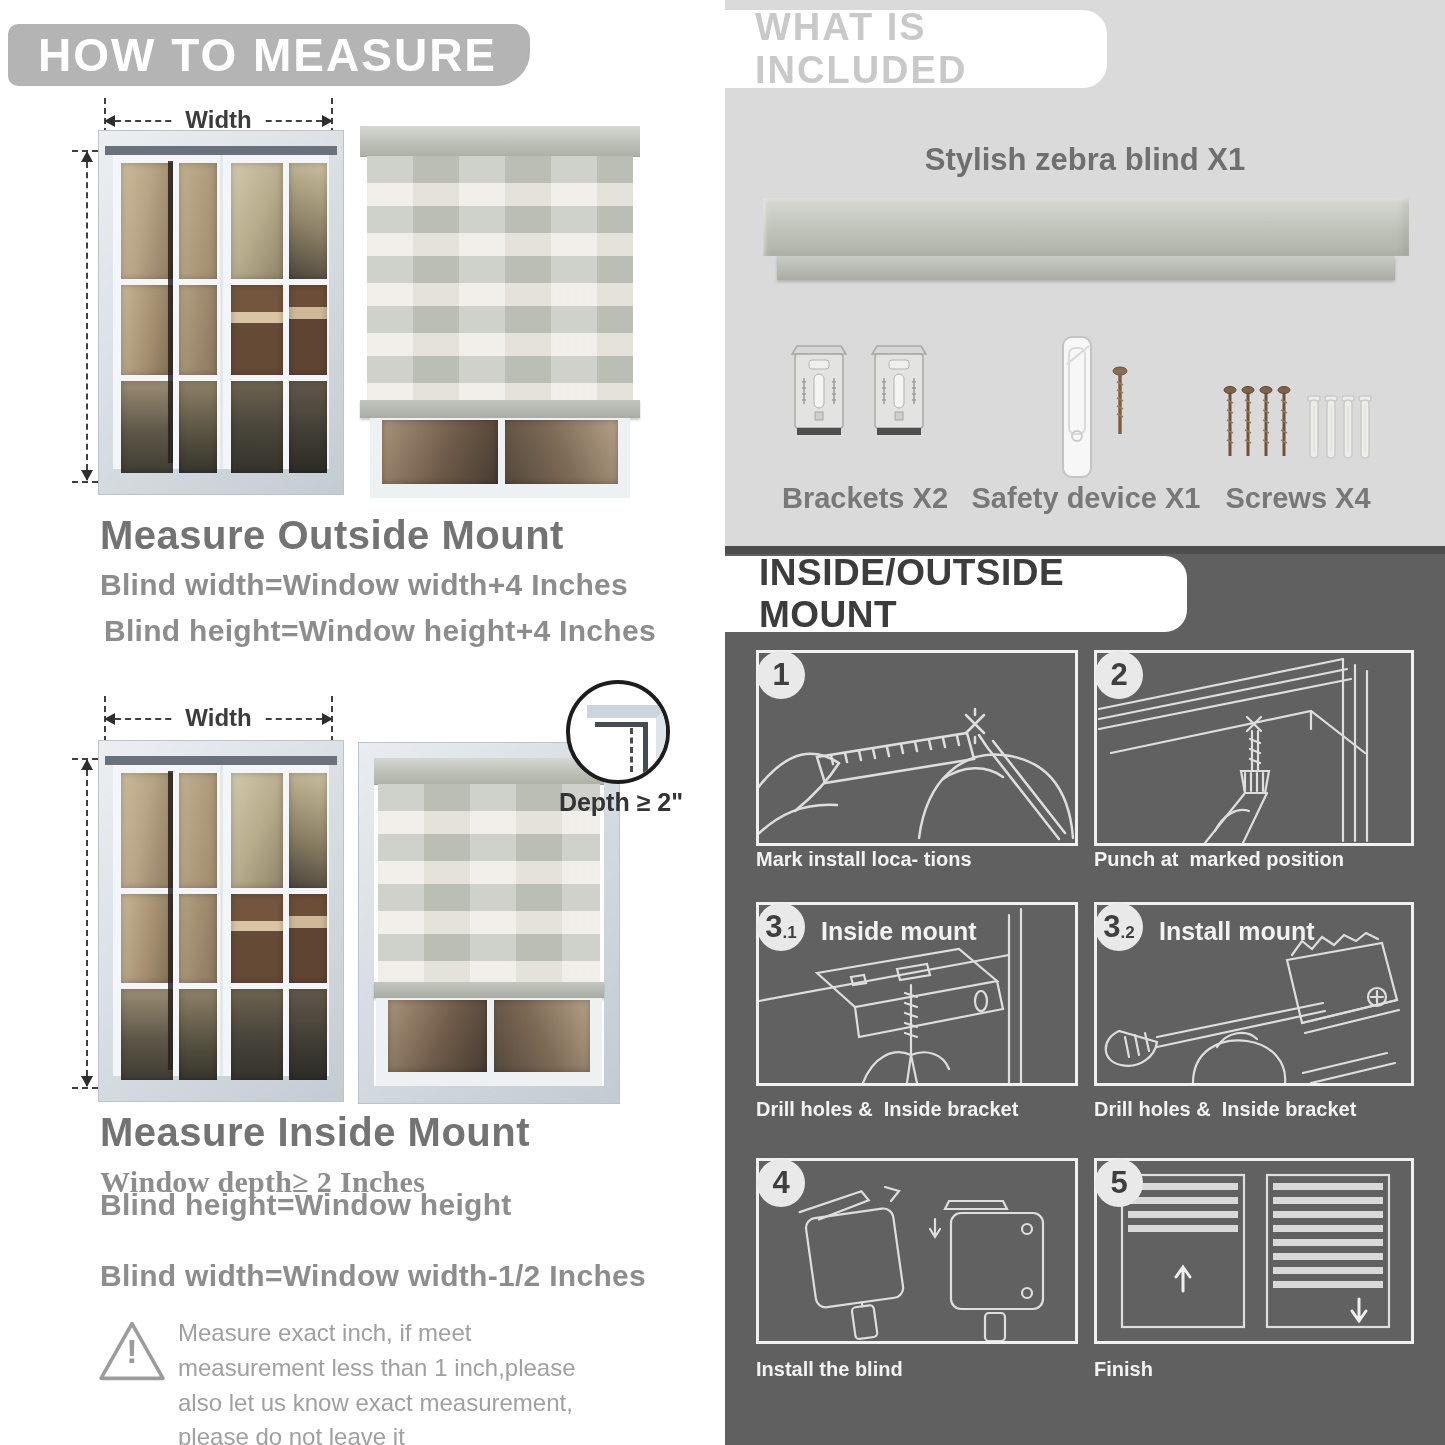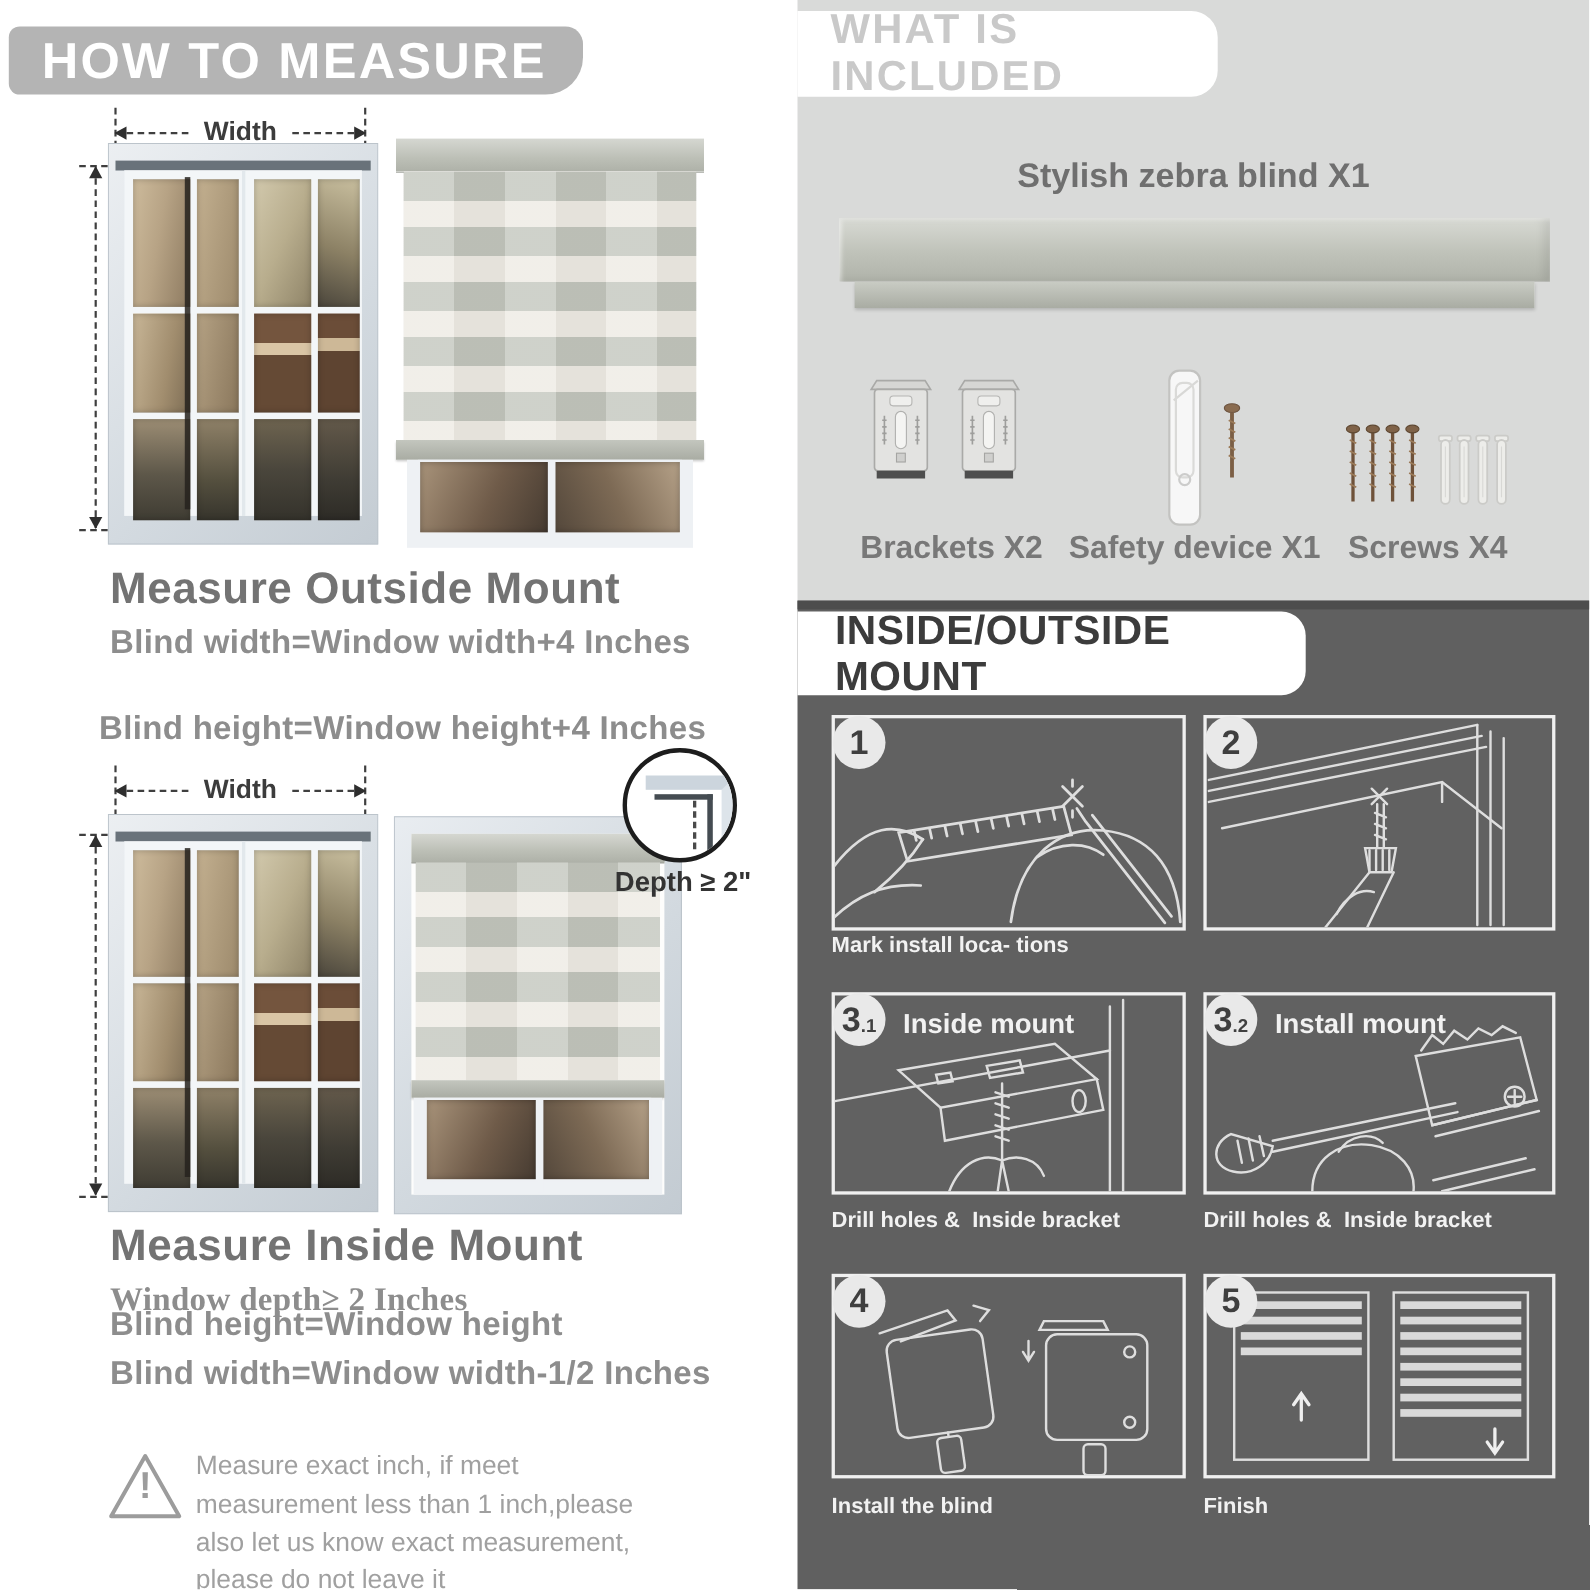--- a/index.html
+++ b/index.html
@@ -175,21 +175,21 @@
       <div class="mini-inner">
         <div class="mw-pane mwL"></div>
         <div class="mw-pane mwR"></div>
       </div>
       <div class="mw-grill" style="left:50%;"></div>
     </div>
   </div>
 
   <div class="abs sec-heading" style="left:100px;top:513px;">Measure Outside Mount</div>
   <div class="abs sec-line" style="left:100px;top:568px;">Blind width=Window width+4 Inches</div>
-  <div class="abs sec-line" style="left:90px;top:614px;margin-top:32px;">Blind height=Window height+4 Inches</div>
+  <div class="abs sec-line" style="left:104px;top:614px;">Blind height=Window height+4 Inches</div>
 
   <div class="abs v-guide" style="left:104px;top:696px;"></div>
   <div class="abs v-guide" style="left:331px;top:696px;"></div>
   <div class="abs w-arrow" style="left:105px;top:718px;width:227px;">
     <span class="ah-l"></span>
     <span class="ah-r"></span>
     <span class="lbl">Width</span>
   </div>
 
   <div class="abs h-guide" style="left:72px;top:758px;"></div>
@@ -240,21 +240,21 @@
 
   <div class="abs mag" style="left:566px;top:680px;width:96px;height:96px;">
     <div class="corner-light"></div>
     <div class="corner-dark"></div>
     <div class="depth-dash"></div>
   </div>
   <div class="abs depth-lbl" style="left:556px;top:788px;width:130px;text-align:center;">Depth ≥ 2"</div>
 
   <div class="abs sec-heading" style="left:100px;top:1110px;">Measure Inside Mount</div>
   <div class="abs sec-line" style="left:100px;top:1165px;font-family:Liberation Serif, serif;">Window depth≥ 2 Inches</div>
-  <div class="abs sec-line" style="left:100px;top:1232px;">Blind width=Window width-1/2 Inches</div>
+  <div class="abs sec-line" style="left:100px;top:1259px;">Blind width=Window width-1/2 Inches</div>
   <div class="abs sec-line" style="left:100px;top:1188px;">Blind height=Window height</div>
 
   <div class="abs" style="left:96px;top:1318px;width:72px;height:66px;">
     <svg class="lineart" viewBox="0 0 100 90">
       <path d="M50 7 L93 83 L7 83 Z" fill="none" stroke="#9c9c9c" stroke-width="5" stroke-linejoin="round"></path>
     </svg>
     <div class="warn-mark">!</div>
   </div>
   <div class="abs warn-text" style="left:178px;top:1316px;width:438px;">Measure exact inch, if meet measurement less than 1 inch,please also let us know exact measurement, please do not leave it</div>
 
@@ -389,20 +389,21 @@
         <path d="M148 120 v18 M154 120 v18 M160 120 v18 M166 120 v18"></path>
         <path d="M148 140 L108 190 M170 140 L146 190"></path>
         <path d="M118 178 C126 162 140 154 152 158"></path>
       </g>
     </svg>
     <div class="badge">
       <span>2</span>
         <span class="sub"></span>
     </div>
   </div>
+  <div class="caption" style="left:1094px;top:848px;">Punch at  marked position</div>
 
   <div class="abs panel" style="left:756px;top:902px;width:316px;height:178px;">
     <svg class="lineart" viewBox="0 0 316 178">
       <g stroke="#dedede" stroke-width="2.2" fill="none" stroke-linecap="round">
         <path d="M250 10 L250 178 M262 4 L262 178"></path>
         <path d="M0 96 L250 50"></path>
         <path d="M58 68 L200 44 L238 76 L96 102 Z"></path>
         <path d="M96 102 L100 132 L244 104 L238 76"></path>
         <path d="M138 64 l30 -5 l3 11 l-30 5 Z"></path>
         <path d="M92 72 l13 -2 l2 8 l-13 2 Z"></path>

